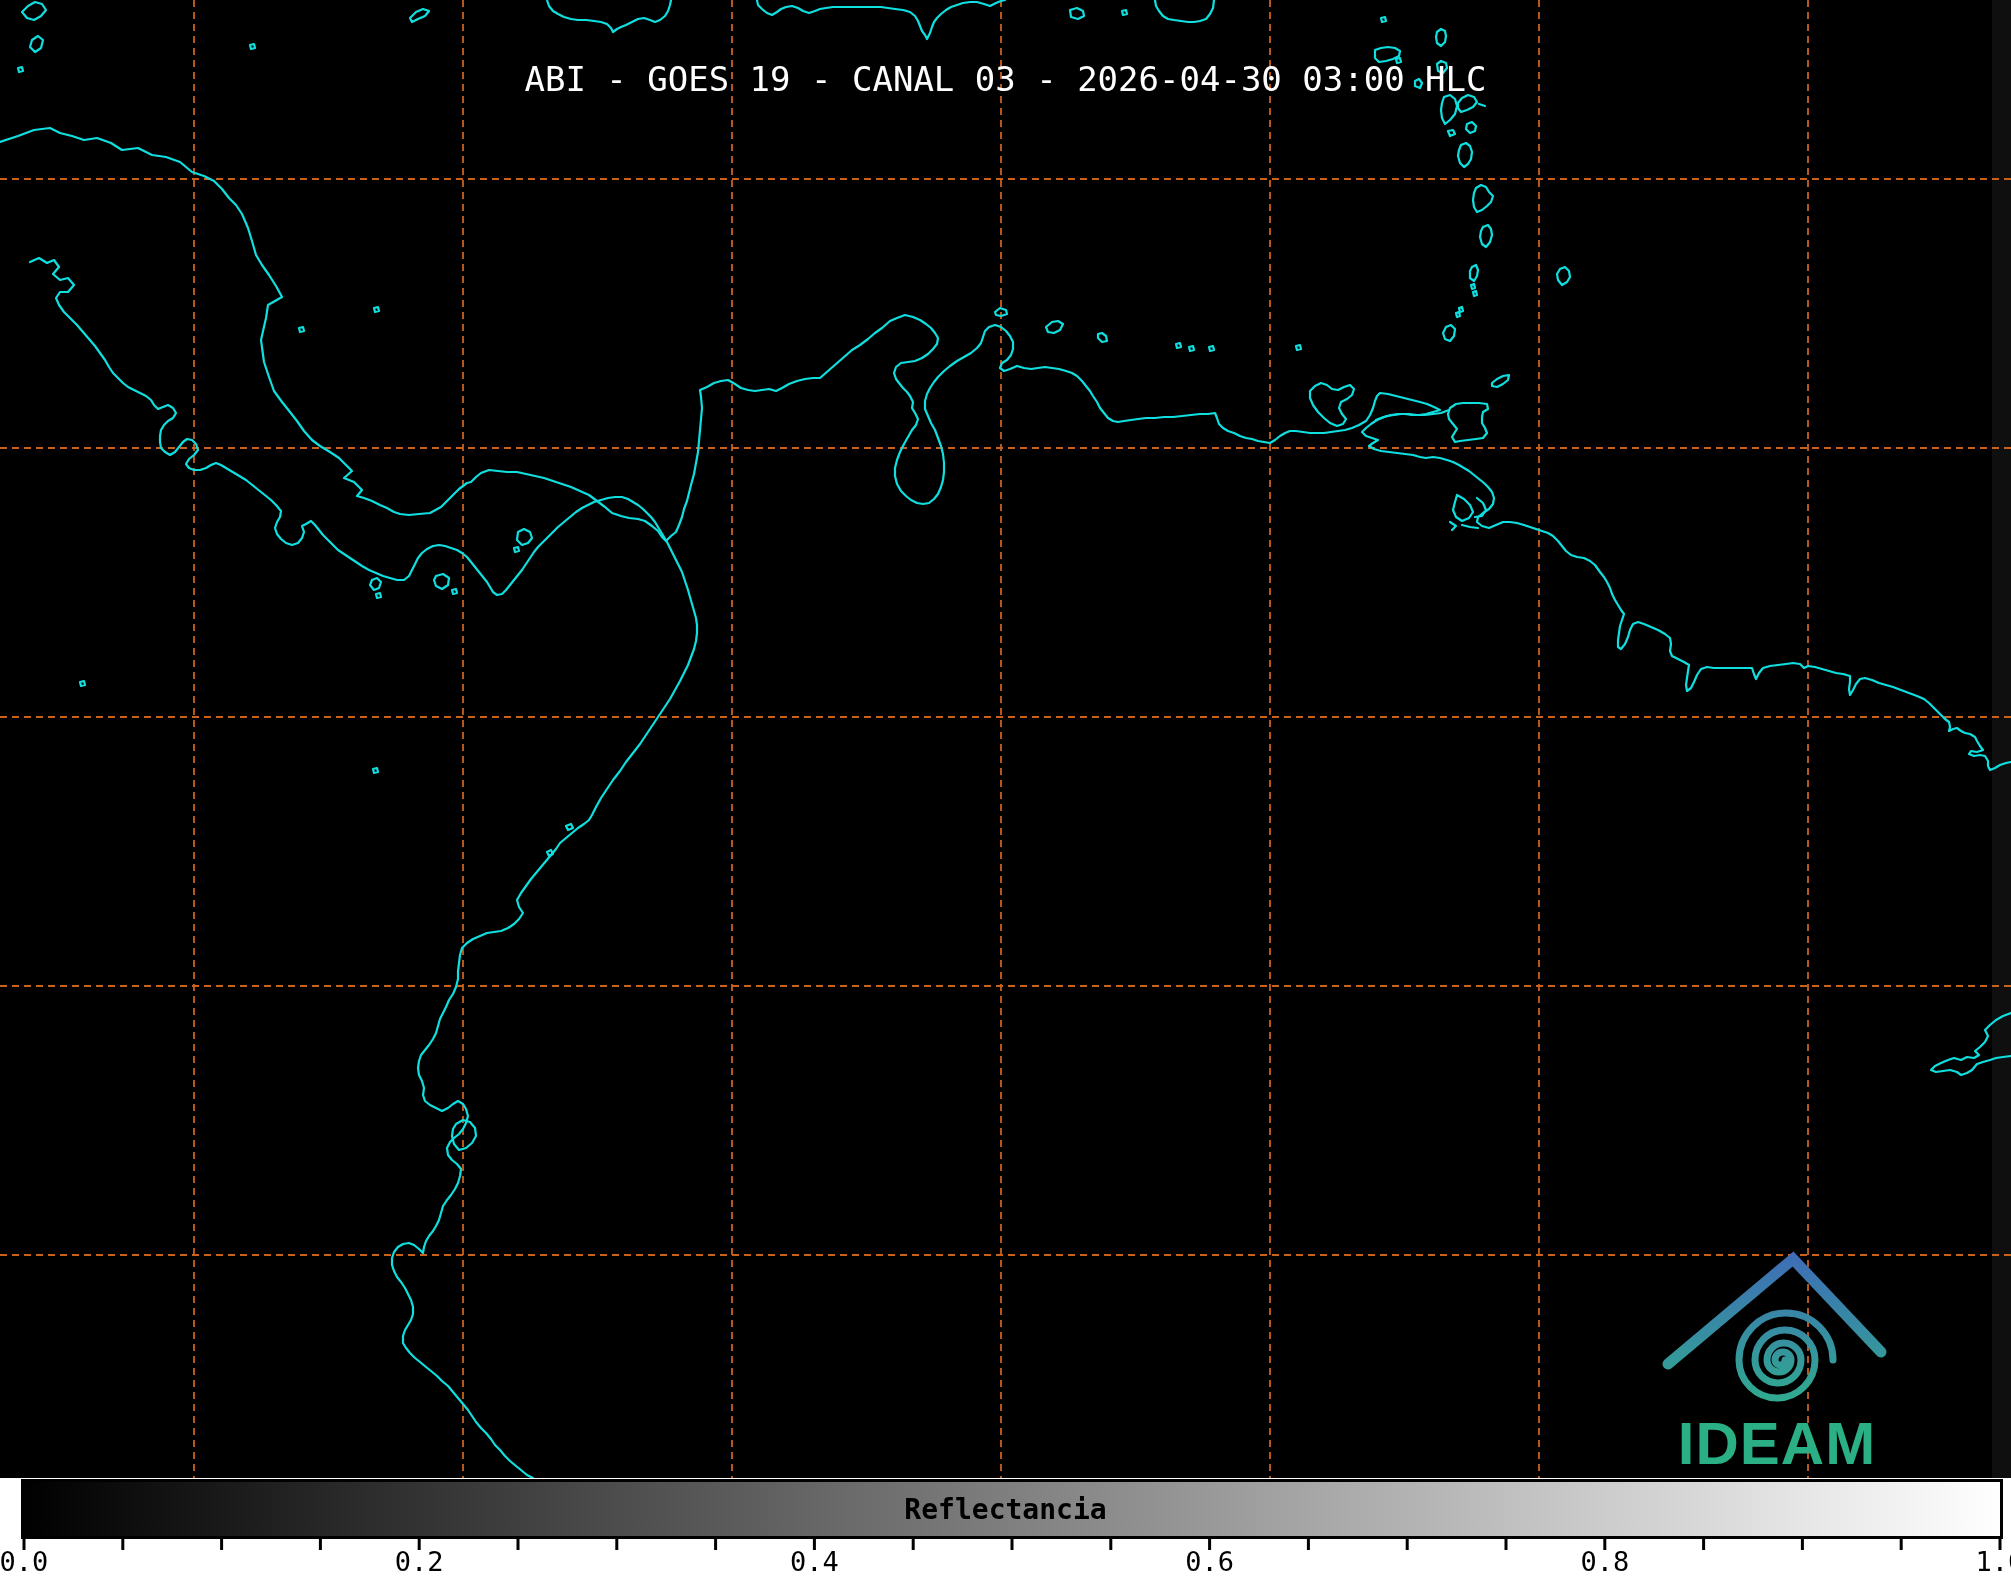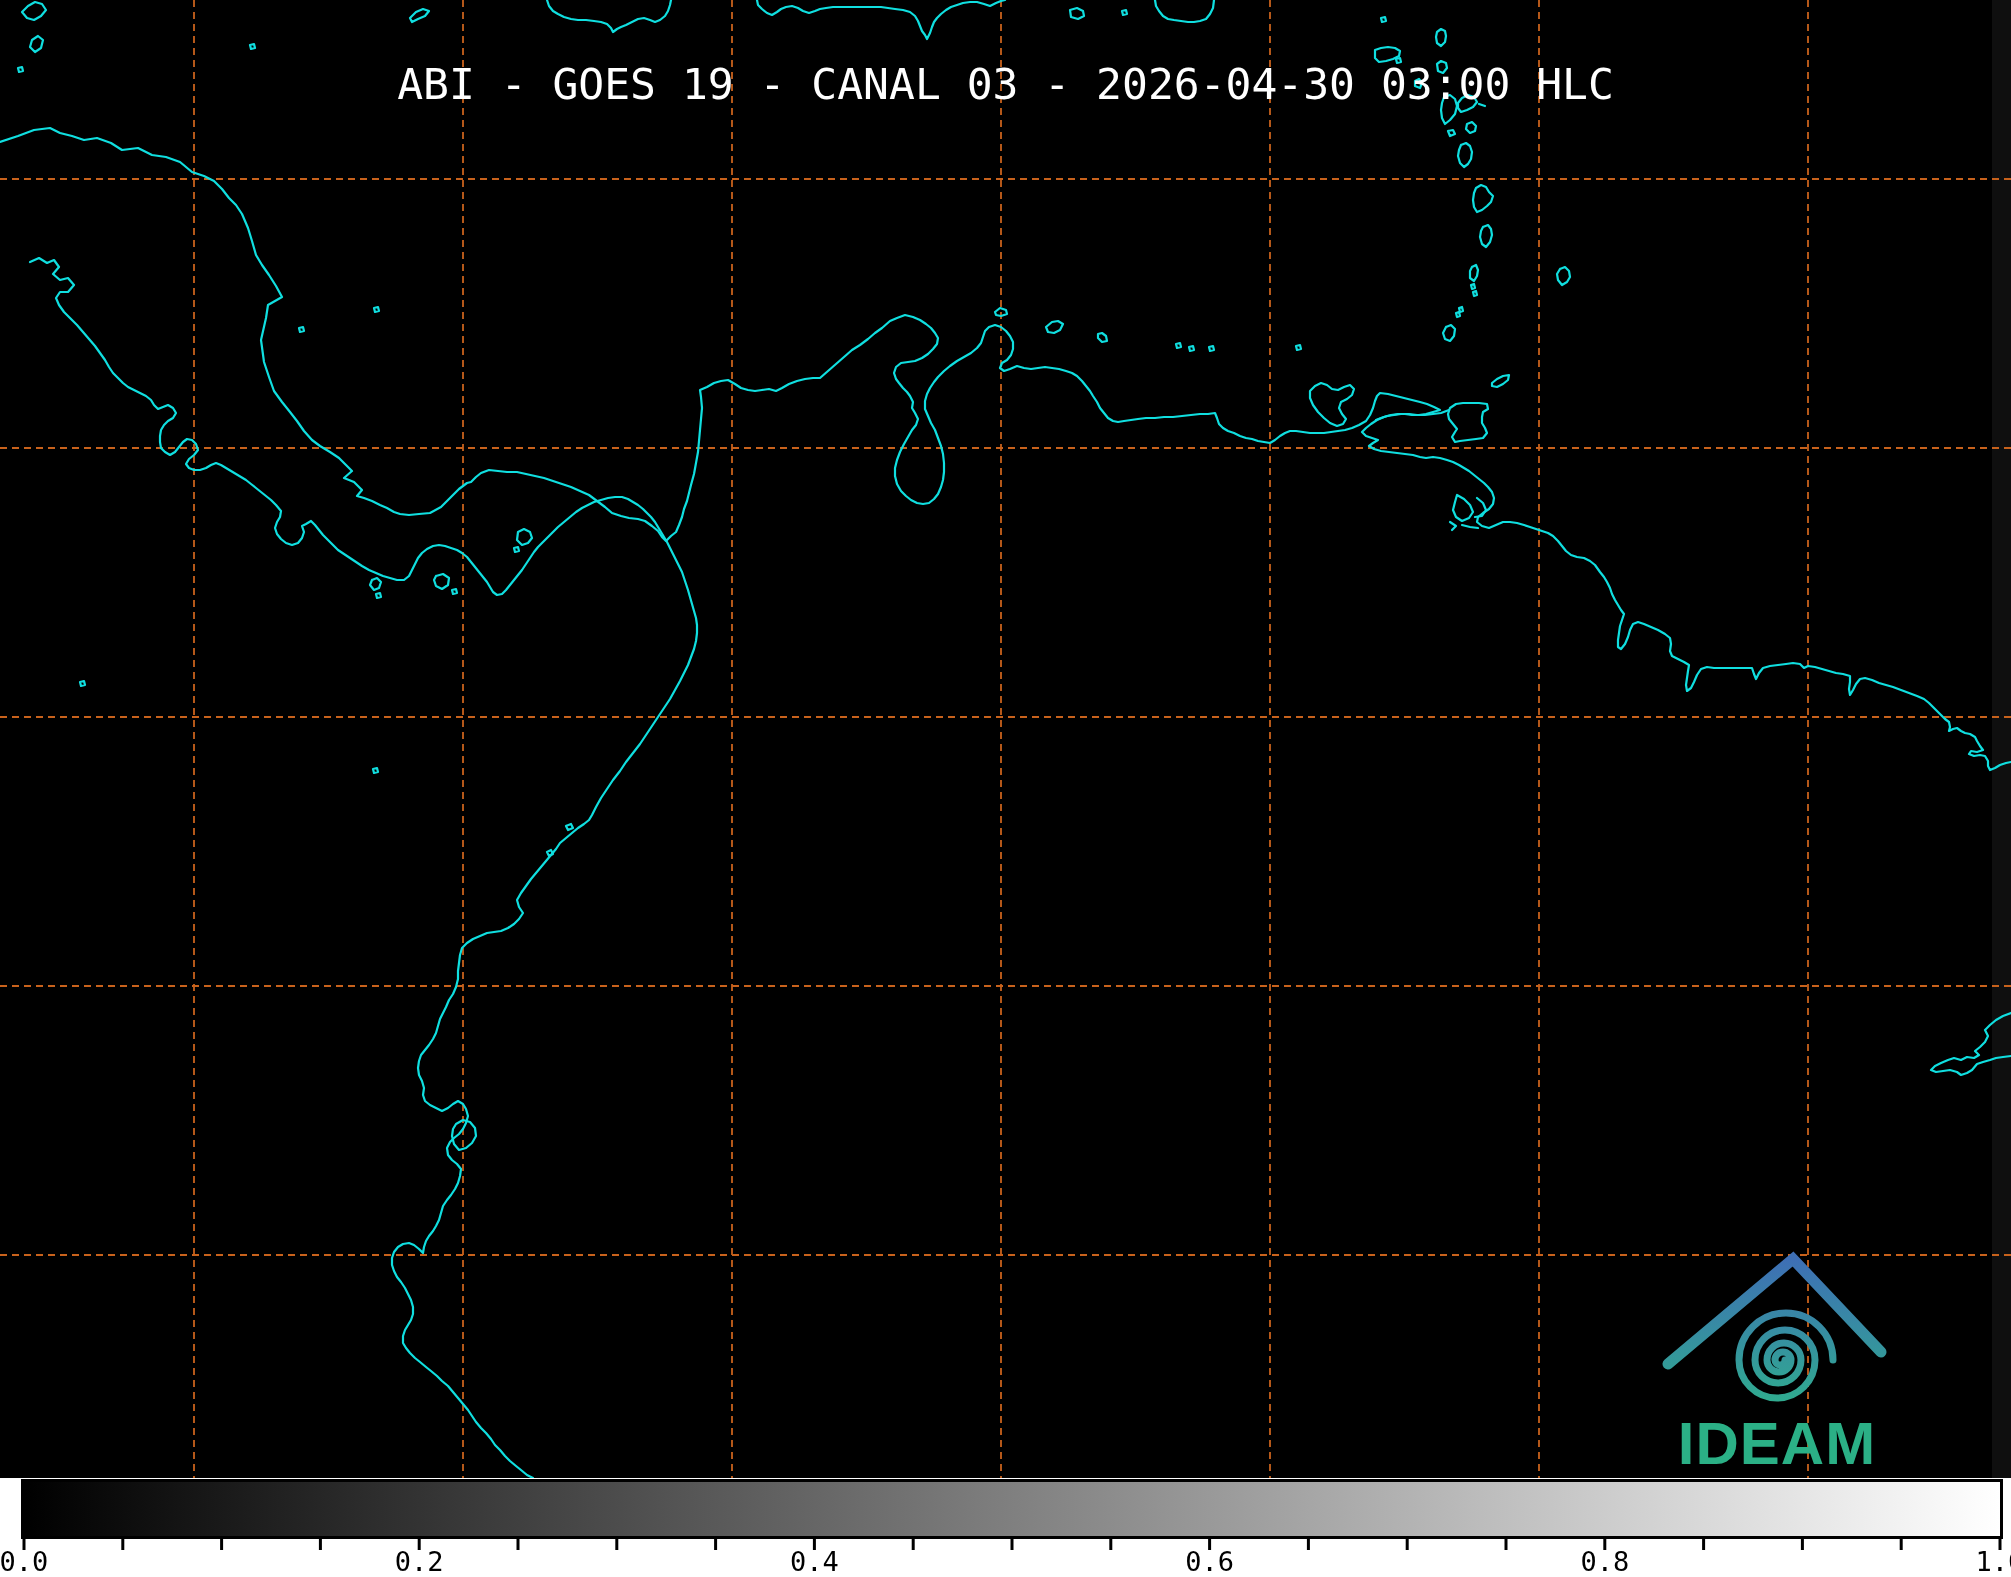--- a/index.html
+++ b/index.html
@@ -1,21 +1,21 @@
 <!DOCTYPE html>
 <html><head>
 <meta charset="utf-8">
 <style>
   html,body{margin:0;padding:0;background:#ffffff;}
   .stage{position:relative;width:2011px;height:1577px;overflow:hidden;
          font-family:"DejaVu Sans Mono", monospace;}
   .map{position:absolute;left:0;top:0;width:2011px;height:1478px;background:#000;overflow:hidden;}
   #map-svg{position:absolute;left:0;top:0;width:2011px;height:1478px;}
   .map-title{position:absolute;left:0;top:59px;width:100%;text-align:center;
-             color:#ffffff;font-size:43px;white-space:pre;}
+             color:#ffffff;font-size:34px;white-space:pre;}
   .logo-svg{position:absolute;left:1640px;top:1230px;width:260px;height:250px;}
   .cbar{position:absolute;left:0;top:1478px;width:2011px;height:99px;background:#ffffff;}
   #cbar-gradient{position:absolute;left:21px;top:1px;width:1982px;height:60px;
                  border:3px solid #000;box-sizing:border-box;}
   .cbar-label{position:absolute;left:0;top:15px;width:100%;text-align:center;
               font-weight:bold;font-size:28px;color:#000;}
   #cbar-ticks{position:absolute;left:0;top:61px;width:2011px;height:38px;}
 </style>
 </head>
 <body>
@@ -116,20 +116,21 @@
         </linearGradient>
       </defs>
       <path d="M 1668 1364 L 1793 1259 L 1881 1352" fill="none" stroke="url(#logo-grad)" stroke-width="11" stroke-linecap="round"></path>
       <path d="M 1833 1360 A 47 47 0 0 0 1739 1360 A 38 38 0 0 0 1815 1360 A 30 30 0 0 0 1755 1360 A 23 23 0 0 0 1801 1360 A 17 17 0 0 0 1767 1360 A 12 12 0 0 0 1791 1360 A 8 8 0 0 0 1775 1360 A 5 5 0 0 0 1785 1360" fill="none" stroke="url(#logo-grad)" stroke-width="7" stroke-linecap="round"></path>
       <text id="logo-text" x="1777" y="1464" text-anchor="middle" font-family="Liberation Sans, sans-serif" font-weight="bold" font-size="60" letter-spacing="1" fill="#2bb086">IDEAM</text>
     </svg>
   </div>
 
   <div class="cbar">
     <div id="cbar-gradient" style="background: linear-gradient(90deg, rgb(0, 0, 0), rgb(255, 255, 255));"></div>
+    <div class="cbar-label">Reflectancia</div>
     <svg id="cbar-ticks" viewBox="0 0 2011 38" xmlns="http://www.w3.org/2000/svg">
         <line x1="24" y1="0" x2="24" y2="11" stroke="#000000" stroke-width="3"></line>
         <line x1="122.80000000000001" y1="0" x2="122.80000000000001" y2="11" stroke="#000000" stroke-width="3"></line>
         <line x1="221.60000000000002" y1="0" x2="221.60000000000002" y2="11" stroke="#000000" stroke-width="3"></line>
         <line x1="320.40000000000003" y1="0" x2="320.40000000000003" y2="11" stroke="#000000" stroke-width="3"></line>
         <line x1="419.20000000000005" y1="0" x2="419.20000000000005" y2="11" stroke="#000000" stroke-width="3"></line>
         <line x1="518" y1="0" x2="518" y2="11" stroke="#000000" stroke-width="3"></line>
         <line x1="616.8000000000001" y1="0" x2="616.8000000000001" y2="11" stroke="#000000" stroke-width="3"></line>
         <line x1="715.6" y1="0" x2="715.6" y2="11" stroke="#000000" stroke-width="3"></line>
         <line x1="814.4000000000001" y1="0" x2="814.4000000000001" y2="11" stroke="#000000" stroke-width="3"></line>

